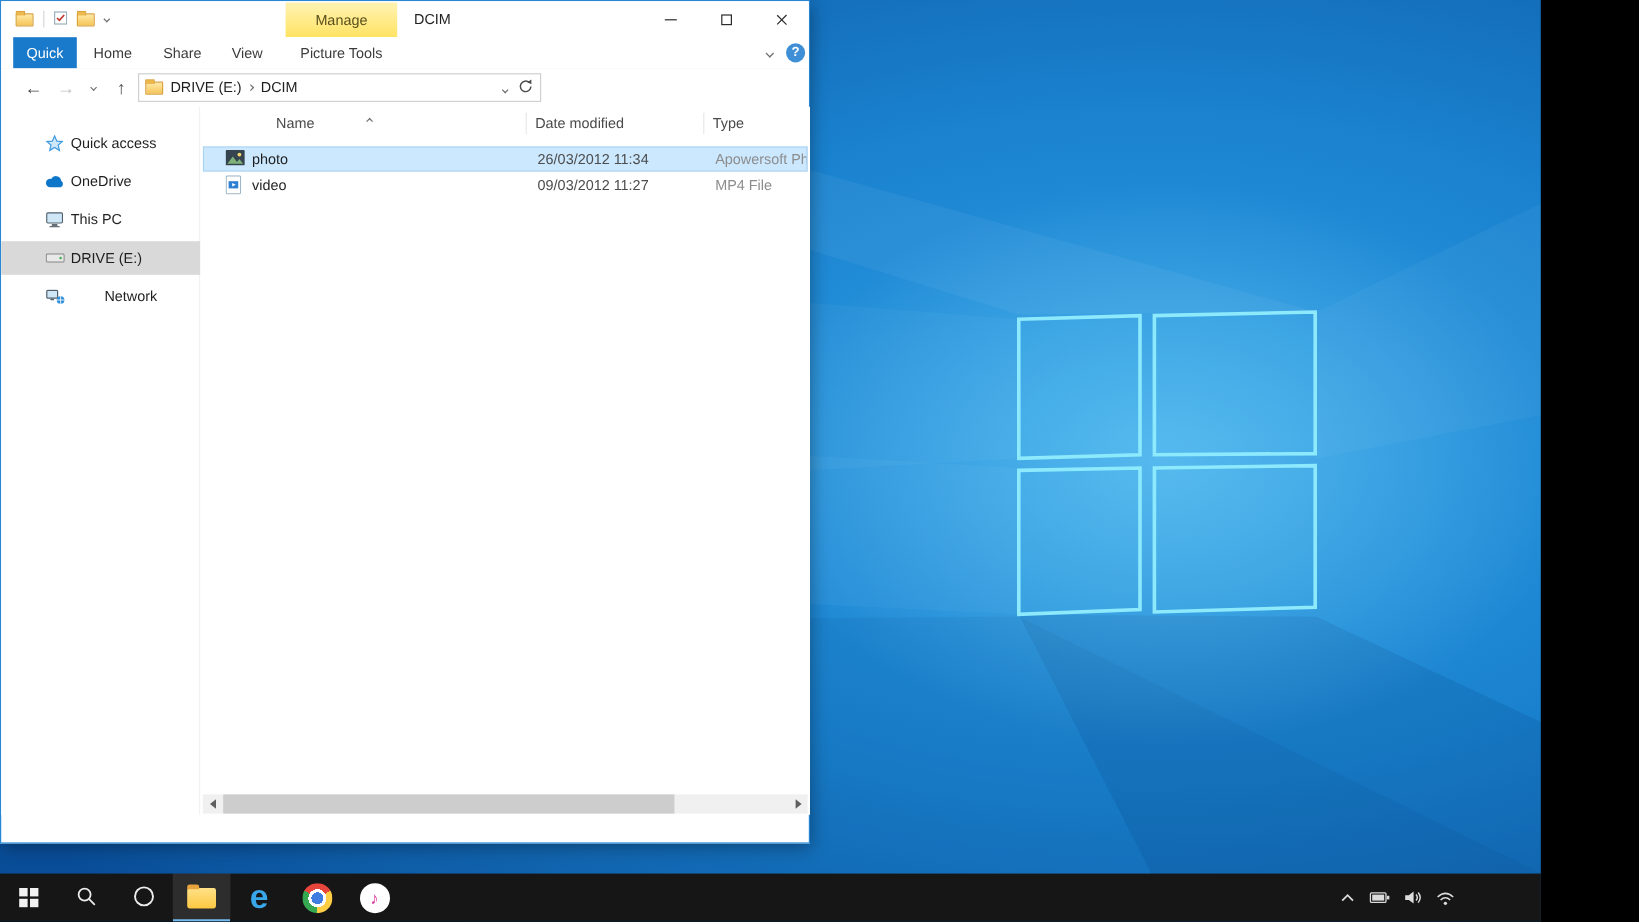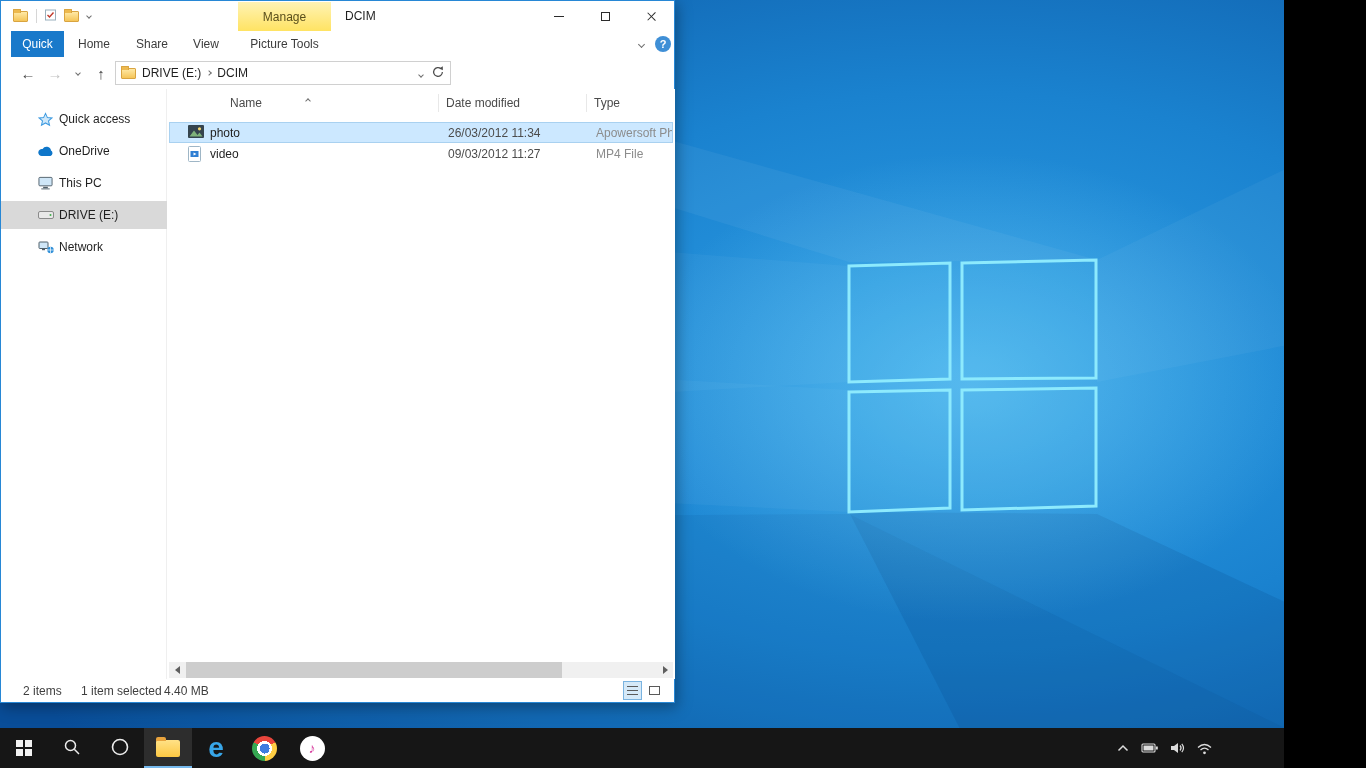--- a/index.html
+++ b/index.html
@@ -259,21 +259,21 @@
       </div>
       <div class="sbitem selected" style="top:112px;">
         <span class="sbicon">
           <svg width="16" height="8" viewBox="0 0 16 8">
               <rect x="0.5" y="0.5" width="15" height="7" rx="1.5" fill="#e8e8e8" stroke="#8a8a8a"></rect>
               <circle cx="12.5" cy="4" r="1" fill="#3fae49"></circle>
             </svg>
         </span>
         <span class="sblabel">DRIVE (E:)</span>
       </div>
-      <div class="sbitem" style="top:144px;">
+      <div class="sbitem" style="top:144px;gap:28px;">
         <span class="sbicon">
           <svg width="16" height="13" viewBox="0 0 16 13">
               <rect x="1" y="1" width="9" height="6.5" rx="0.8" fill="#cfe6f7" stroke="#51606b"></rect>
               <rect x="4" y="8" width="3" height="1.2" fill="#51606b"></rect>
               <circle cx="12.5" cy="9" r="3.2" fill="#2f8fd8"></circle>
               <path d="M9.3 9 h6.4 M12.5 5.8 v6.4" stroke="#fff" stroke-width="0.7" fill="none"></path>
             </svg>
         </span>
         <span class="sblabel">Network</span>
       </div>
@@ -319,33 +319,20 @@
         <span class="hs-btn hs-left">
             <span class="tri-l"></span>
           </span>
         <span class="hs-thumb"></span>
         <span class="hs-btn hs-right">
             <span class="tri-r"></span>
           </span>
       </div>
     </div>
 
-    <div class="statusbar">
-      <span class="st st-count">2 items</span>
-      <span class="st st-sel">1 item selected</span>
-      <span class="st st-size">4.40 MB</span>
-      <span class="view-btns">
-        <span class="vbtn active">
-            <span class="ic-details"></span>
-          </span>
-        <span class="vbtn">
-            <span class="ic-thumbs"></span>
-          </span>
-      </span>
-    </div>
   </div>
 
   <div class="taskbar">
     <div class="tb-btn tb-start">
       <span class="win-logo">
           <span></span>
           <span></span>
           <span></span>
           <span></span>
         </span>

